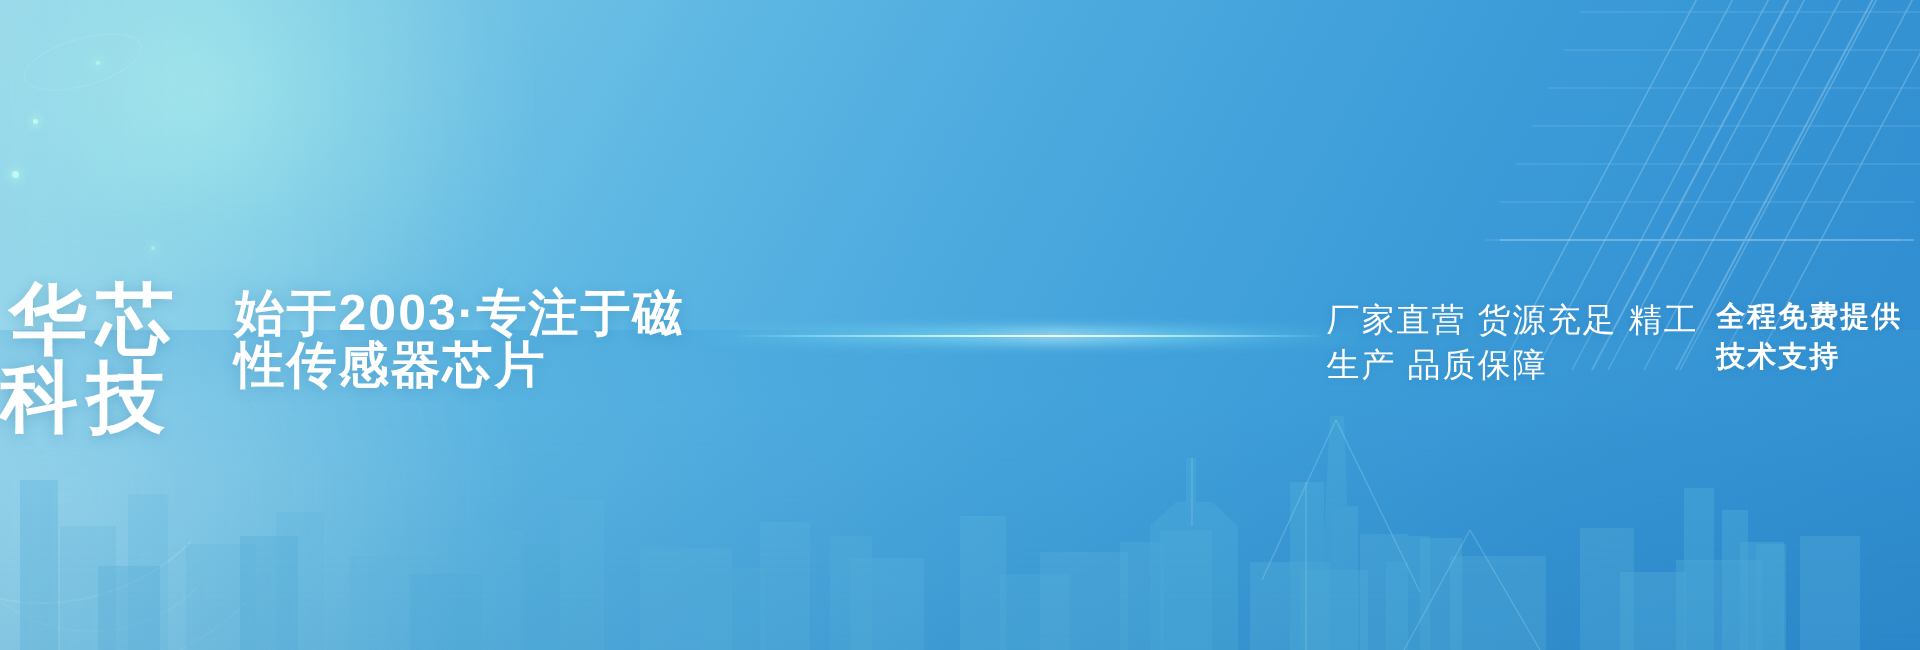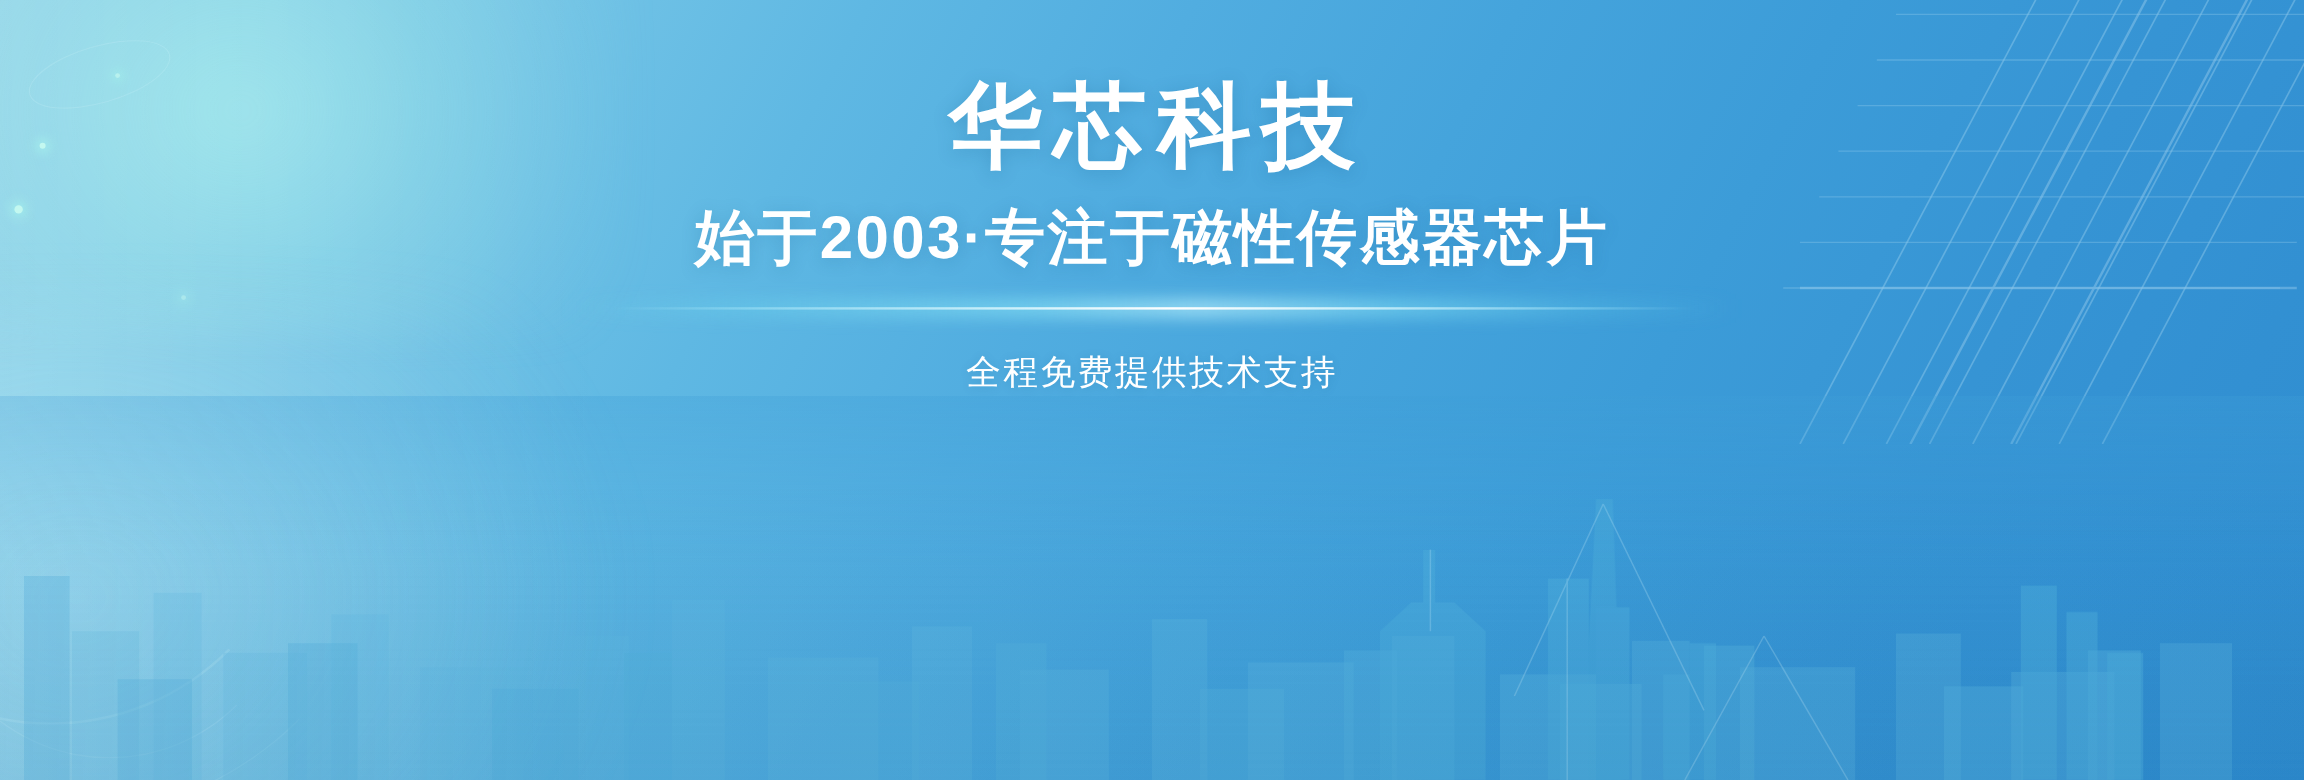--- a/index.html
+++ b/index.html
@@ -117,23 +117,24 @@
     background:
       linear-gradient(90deg, rgba(255,255,255,0.10) 0%, rgba(255,255,255,0.0) 26%),
       linear-gradient(0deg, rgba(20,95,150,0.13) 0%, rgba(20,95,150,0.0) 38%);
   }
 
   
   .content {
     position: absolute;
     inset: 0;
     display: flex;
-    flex-direction: column;
+    flex-direction: row;
     align-items: center;
     z-index: 5;
+    justify-content: flex-end;
   }
 
   .headline {
     margin-top: 66px;
     color: #ffffff;
     font-size: 78px;
     font-weight: bold;
     letter-spacing: 9px;
     line-height: 1;
     text-indent: 9px;
@@ -191,21 +192,21 @@
     font-size: 33px;
     font-weight: normal;
     letter-spacing: 2px;
     text-shadow: 0 1px 8px rgba(20,90,140,0.2);
   }
 
   .support {
     margin-top: 24px;
     color: #ffffff;
     font-size: 29px;
-    font-weight: normal;
+    font-weight: bold;
     letter-spacing: 2px;
     text-shadow: 0 1px 8px rgba(20,90,140,0.2);
   }
 </style>
 </head>
 <body>
 
 <div id="banner">
 
   <div class="layer">
@@ -334,17 +335,18 @@
 
     <div class="headline">华芯科技</div>
 
     <div class="subhead">始于2003·专注于磁性传感器芯片</div>
 
     <div class="divider-wrap">
       <div class="divider-glow"></div>
       <div class="divider-core"></div>
     </div>
 
+    <div class="tagline">厂家直营 货源充足 精工生产 品质保障</div>
 
     <div class="support">全程免费提供技术支持</div>
   </div>
 
 </div>
 
 </body></html>

